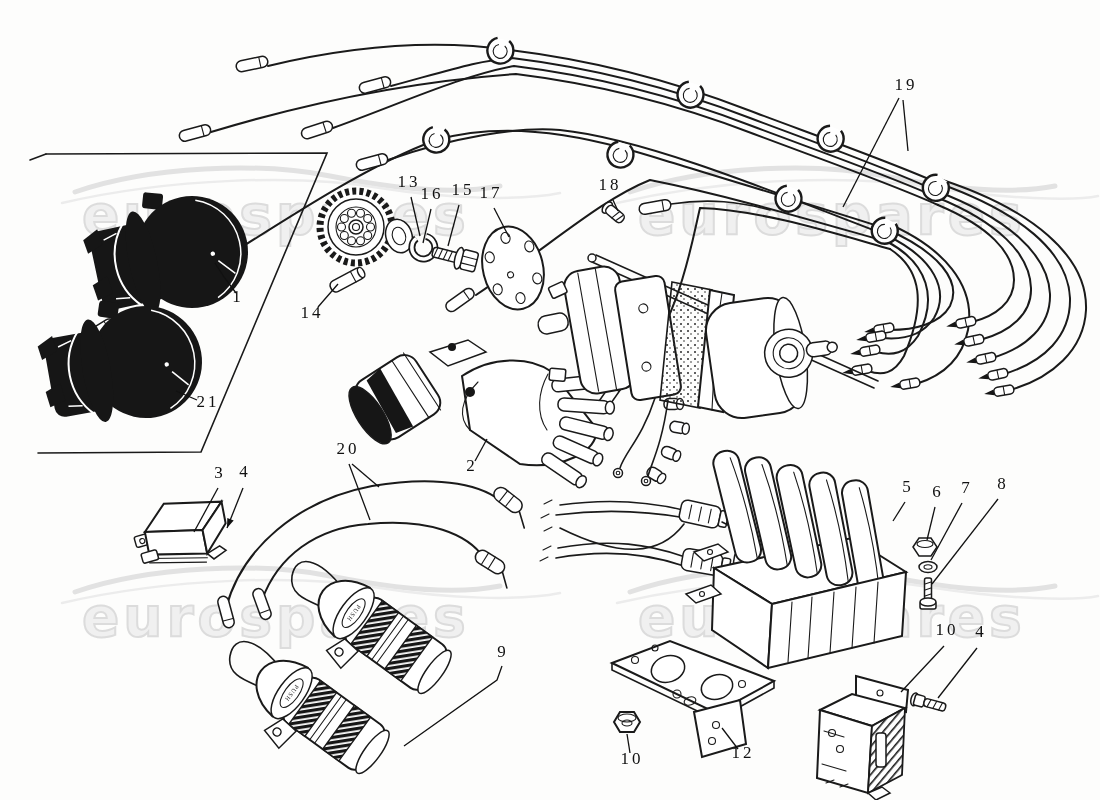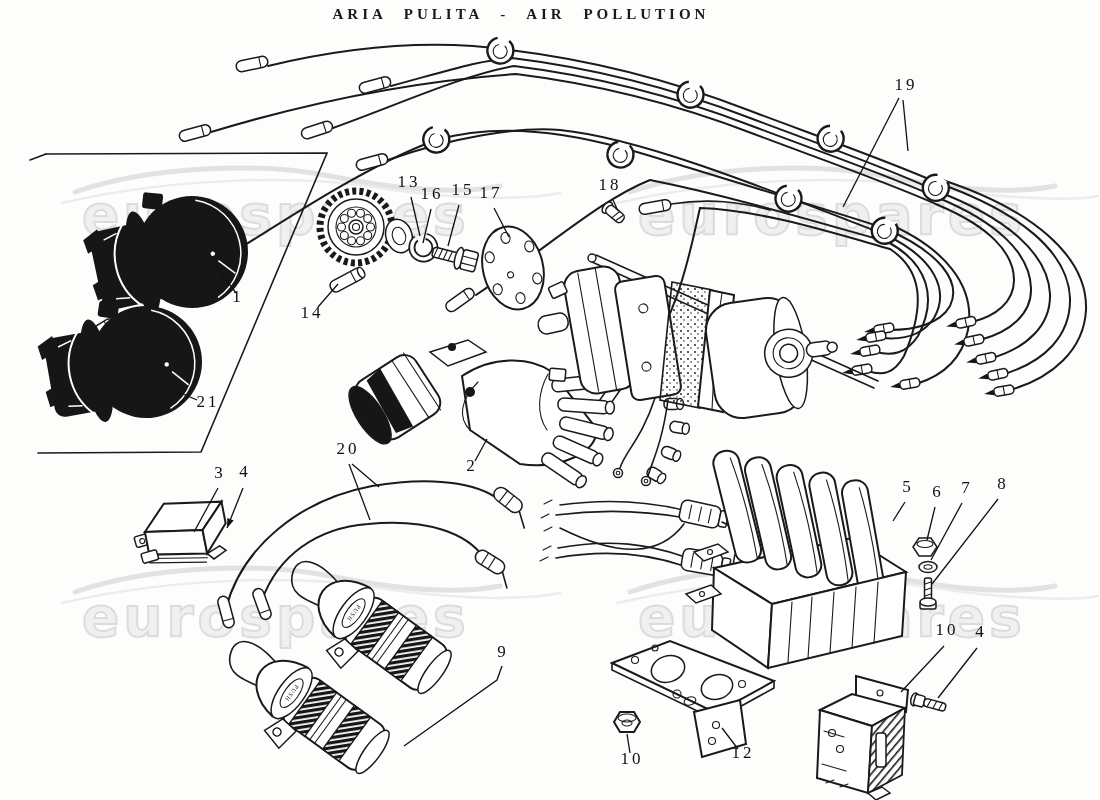--- a/index.html
+++ b/index.html
@@ -27,21 +27,20 @@
            fill:#111;text-anchor:middle;}
   .callout-line{fill:none;stroke:#111;stroke-width:1.3;}
   .cap-text{font-family:"Liberation Serif", serif;font-size:6px;letter-spacing:1px;
             fill:#131313;text-anchor:middle;}
 </style>
 </head>
 <body>
 
 <div class="page">
 
-  <div class="title">ARIA PULITA - AIR POLLUTION</div>
 
   <div class="wm wm1">eurospares</div>
   <div class="wm wm2">eurospares</div>
   <div class="wm wm3">eurospares</div>
   <div class="wm wm4">eurospares</div>
 
   <svg id="diagram" width="1100" height="800" viewBox="0 0 1100 800">
     <defs>
       <pattern id="speck" width="7" height="7" patternUnits="userSpaceOnUse">
         <circle cx="2" cy="2" r="1" fill="#2a2a2a"></circle>

